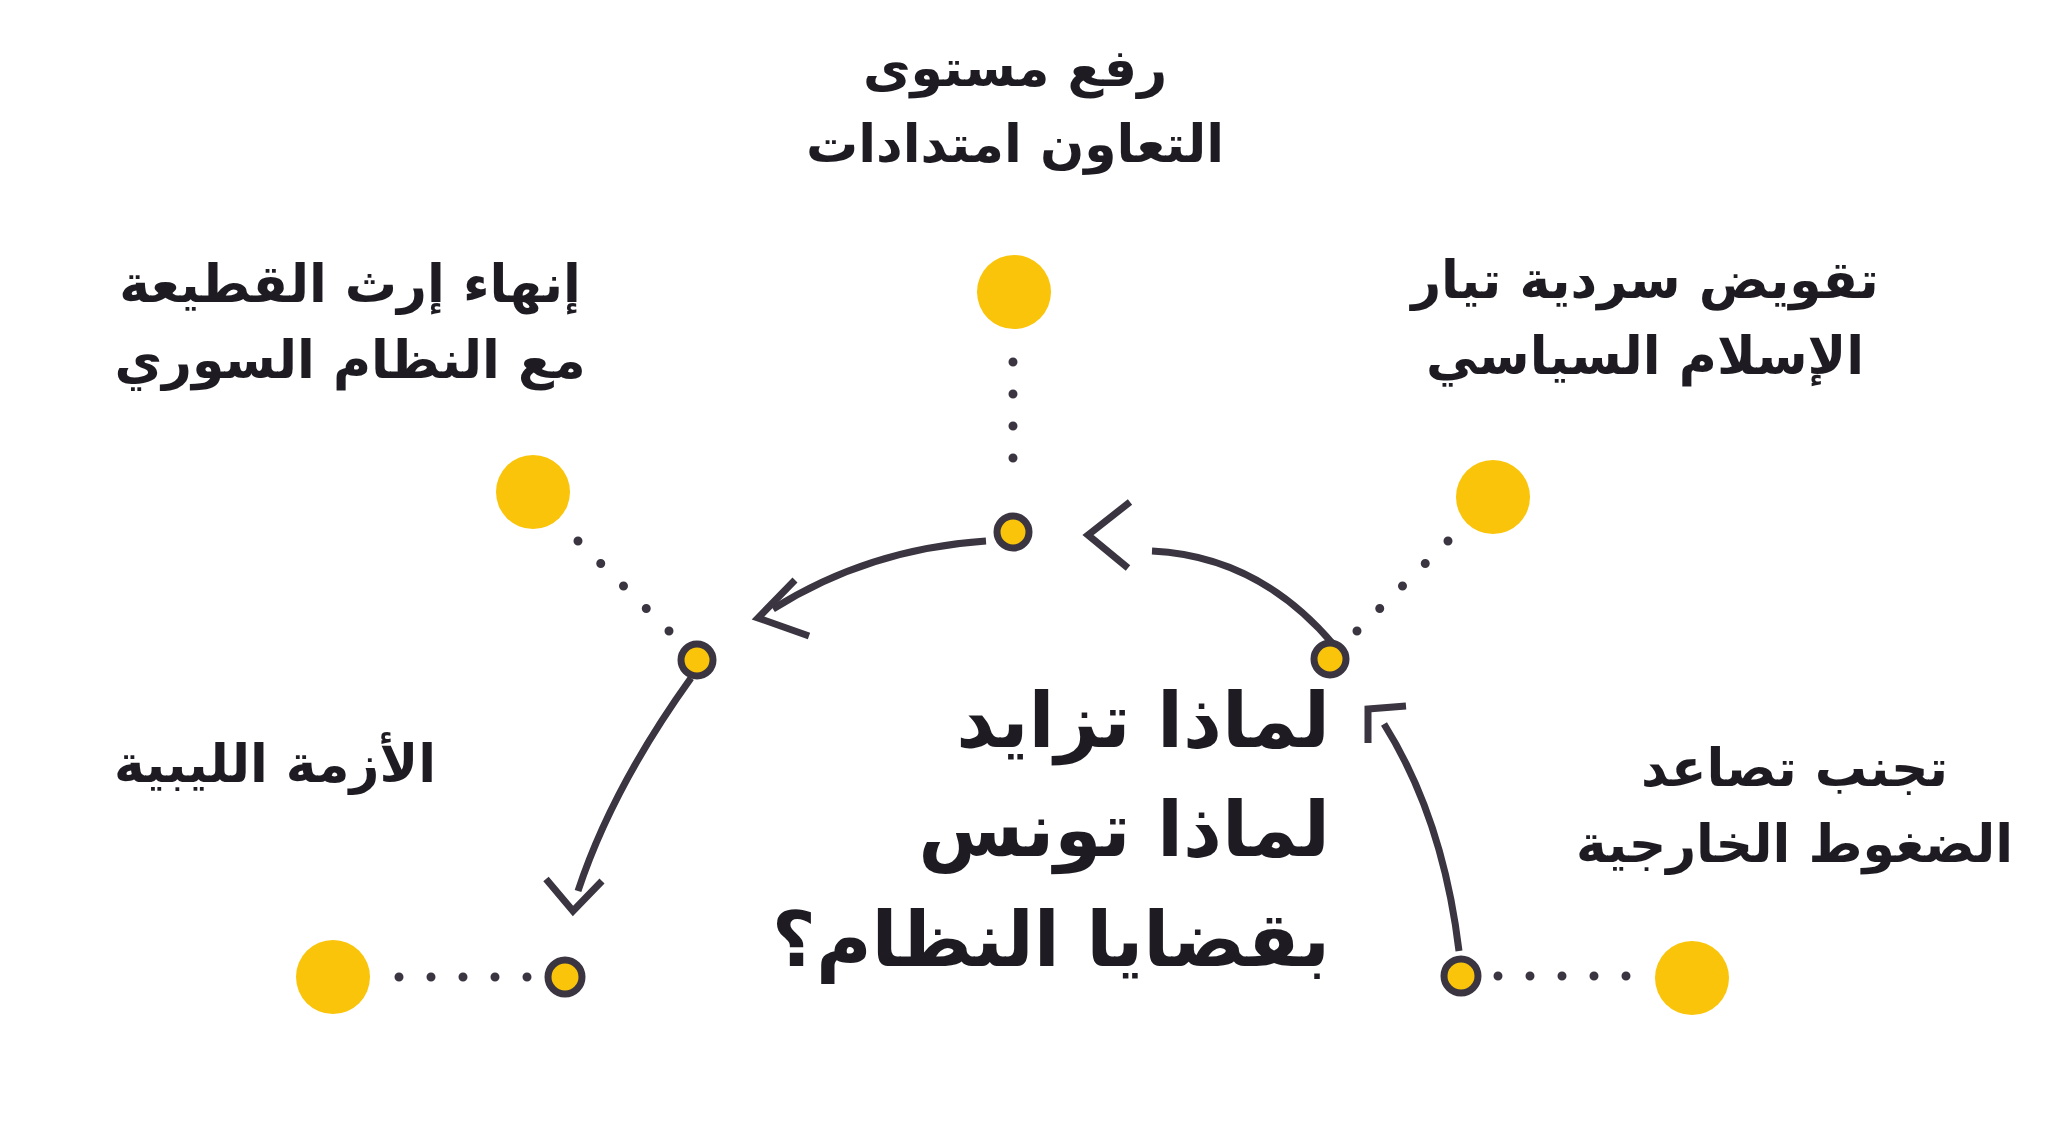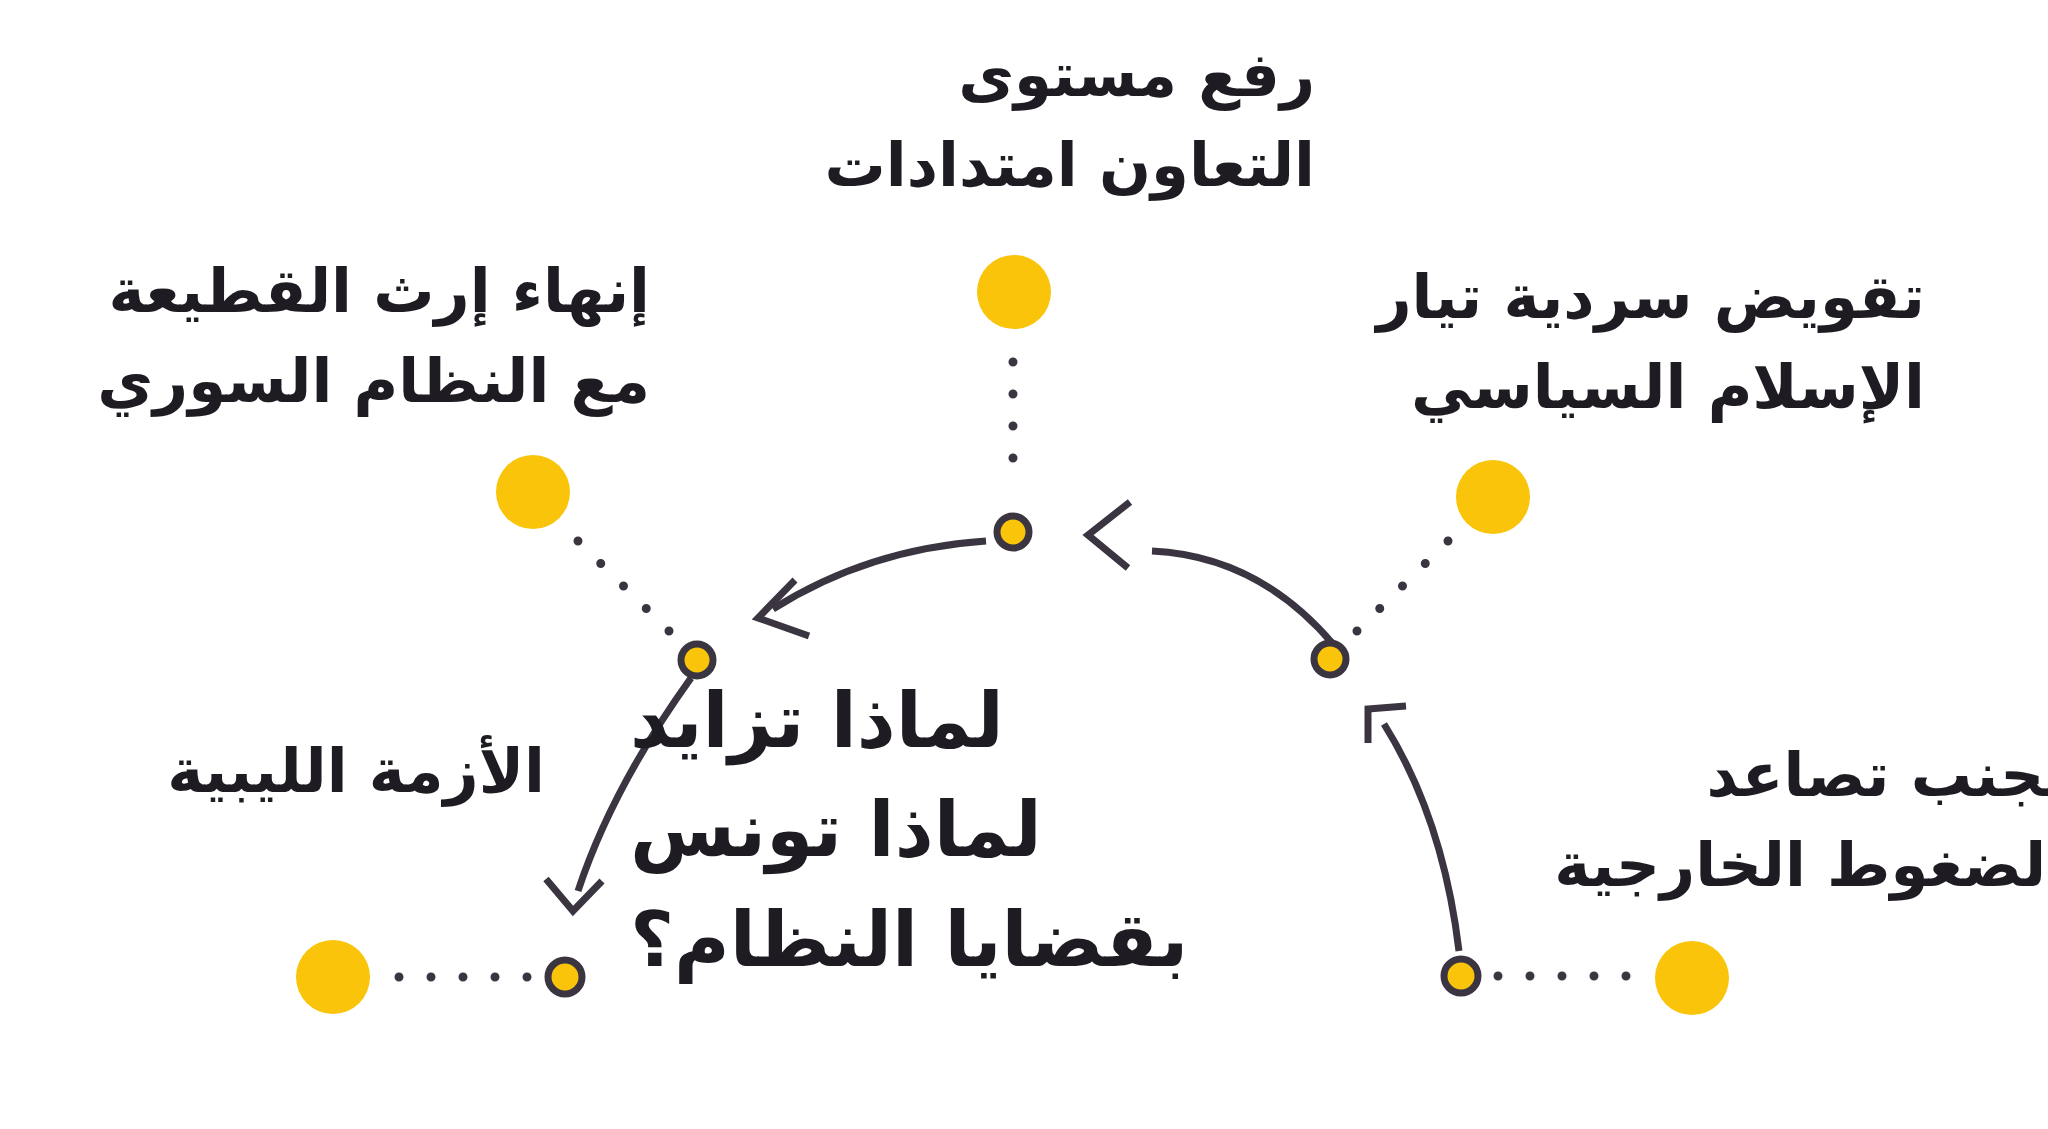--- a/index.html
+++ b/index.html
@@ -20,37 +20,37 @@
     overflow: hidden;
   }
   .graphic {
     position: absolute;
     inset: 0;
     width: 2048px;
     height: 1129px;
   }
   .label {
     position: absolute;
-    text-align: right;
+    text-align: center;
     font-weight: bold;
     color: var(--text);
-    font-size: 61px;
+    font-size: 52px;
     line-height: 1.47;
   }
   .label-economic  { left: 715px;  top: 30px;  width: 600px; }
   .label-syria     { left: 50px;   top: 246px; width: 600px; }
-  .label-islamism  { left: 1365px; top: 252px; width: 560px; }
+  .label-islamism  { left: 1365px; top: 242px; width: 560px; }
   .label-libya     { left: 5px;    top: 726px; width: 540px; }
   .label-pressure  { left: 1522px; top: 730px; width: 545px; }
   .center-question {
     position: absolute;
     left: 630px;
     top: 666px;
     width: 700px;
-    text-align: left;
+    text-align: right;
     font-weight: bold;
     color: var(--text);
     font-size: 76px;
     line-height: 1.44;
   }
   .big-dot  { fill: var(--accent); }
   .node-dot { fill: var(--accent); stroke: var(--ink); stroke-width: 7; }
   .dotline  { stroke: var(--ink); stroke-width: 9; stroke-linecap: round; stroke-dasharray: 0 32; fill: none; }
   .arrow    { stroke: var(--ink); stroke-width: 7; fill: none; stroke-linejoin: miter; stroke-linecap: butt; }
 </style>

